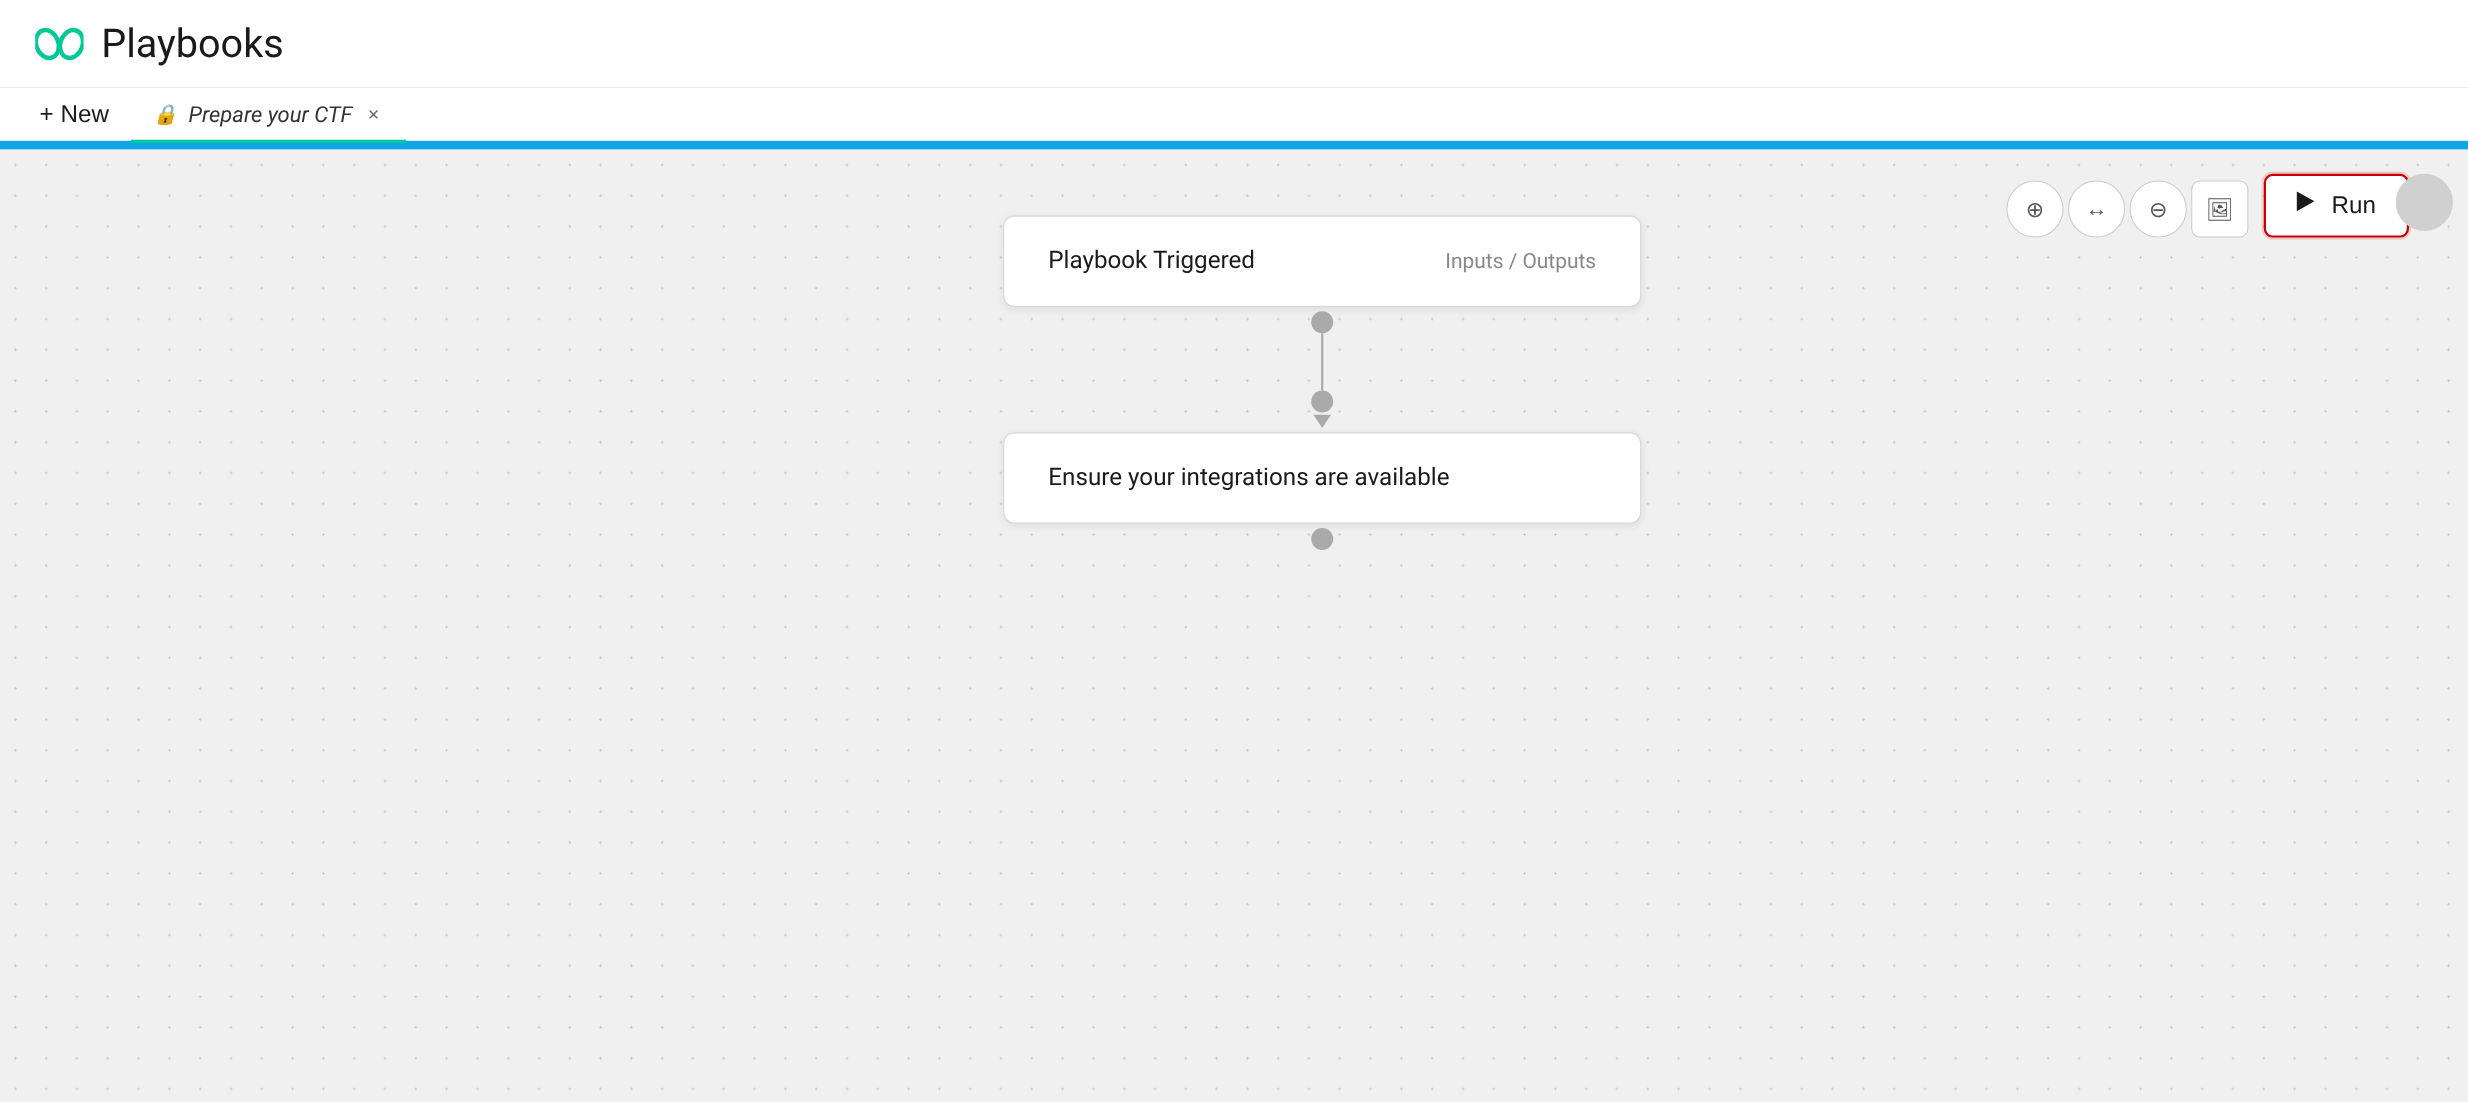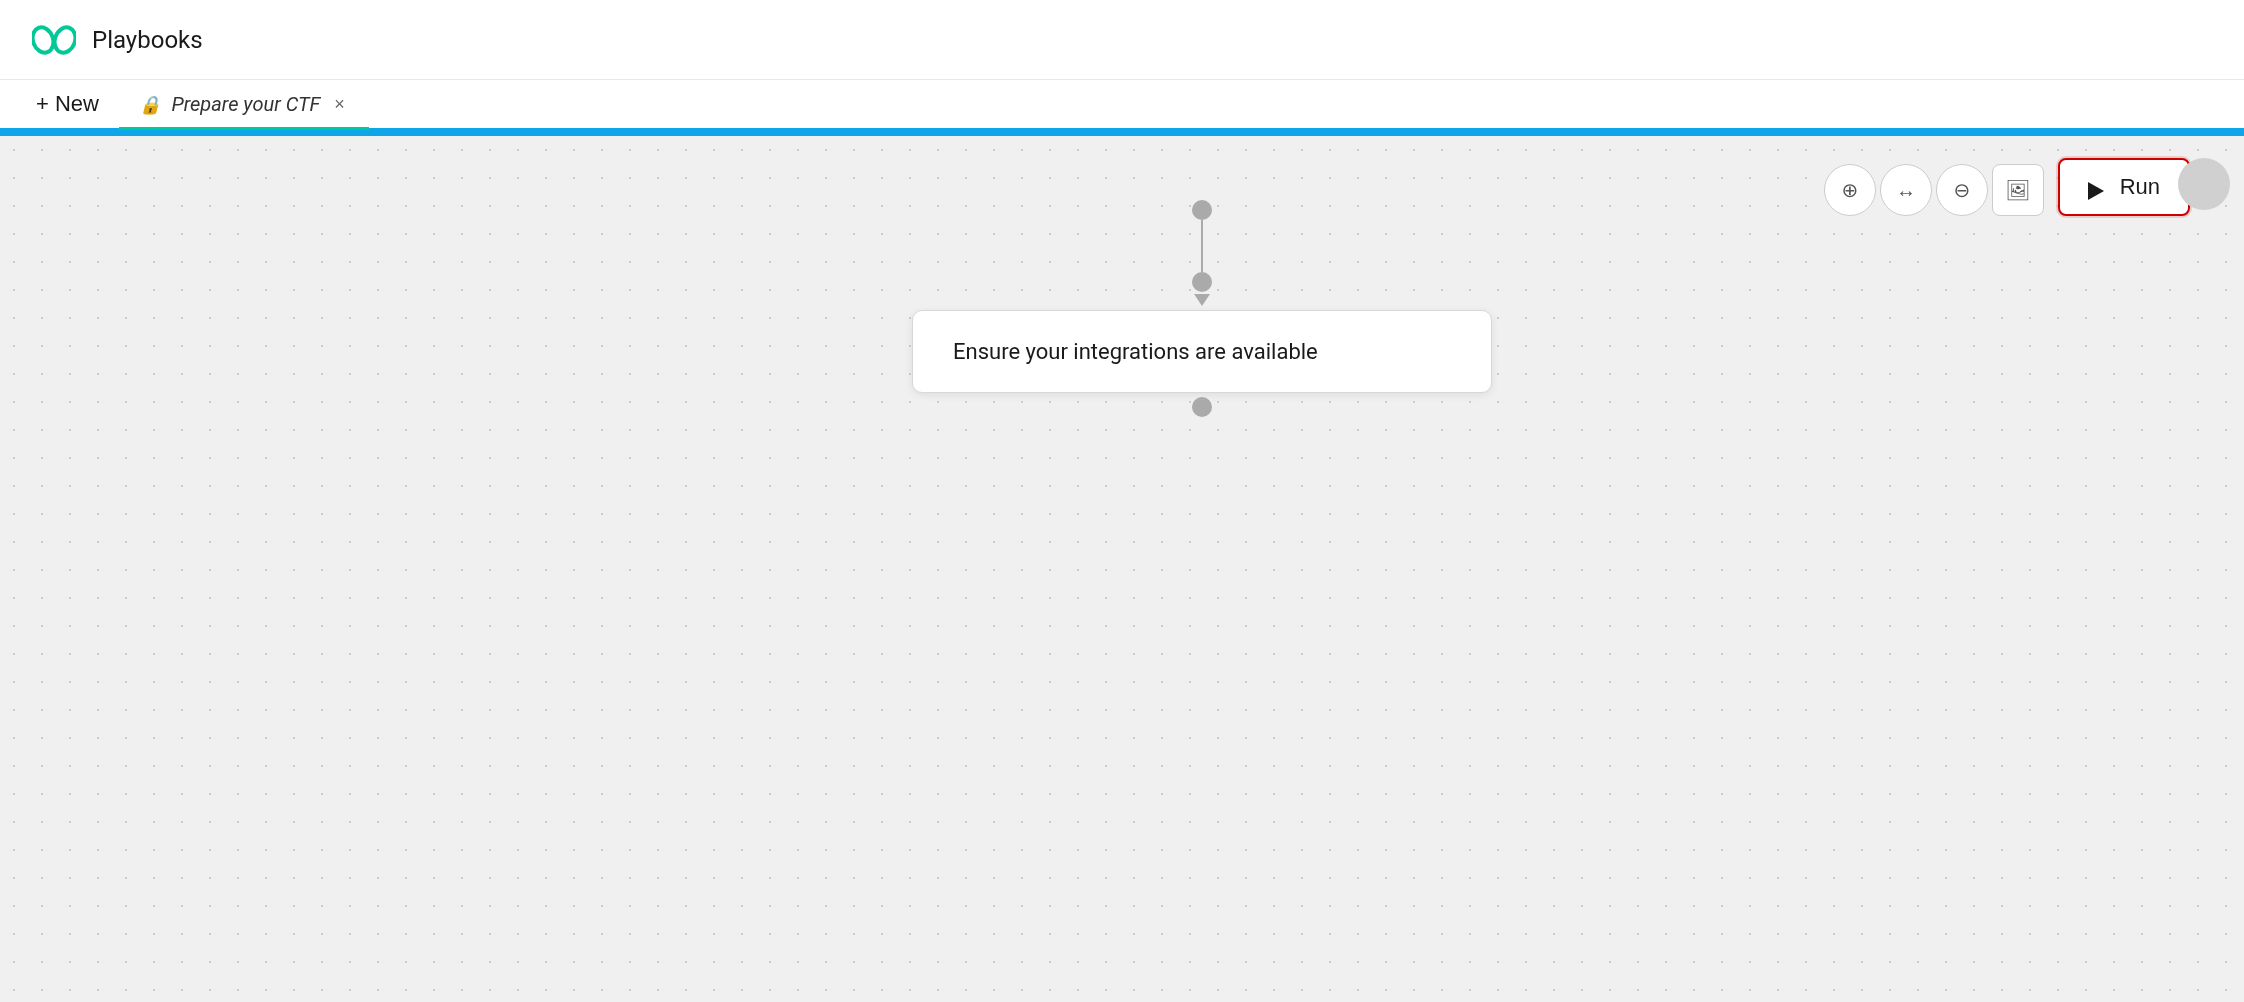--- a/index.html
+++ b/index.html
@@ -27,21 +27,21 @@
       height: 80px;
     }
 
     .logo-icon {
       width: 44px;
       height: 44px;
       flex-shrink: 0;
     }
 
     .header-title {
-      font-size: 24px;
+      font-size: 36px;
       font-weight: 400;
       color: #1a1a1a;
     }
 
     
     .tab-bar {
       background: #ffffff;
       display: flex;
       align-items: center;
       padding: 0 24px;
@@ -142,21 +142,21 @@
     .toolbar-btn.rect {
       border-radius: 8px;
       width: 52px;
     }
 
     .run-button {
       position: absolute;
       top: 22px;
       right: 54px;
       display: flex;
-      align-items: flex-end;
+      align-items: flex-start;
       gap: 16px;
       padding: 14px 28px;
       border: 2.5px solid #cc0000;
       border-radius: 8px;
       background: #ffffff;
       cursor: pointer;
       font-size: 22px;
       font-weight: 500;
       color: #1a1a1a;
       box-shadow: 0 0 0 2px rgba(200,0,0,0.15);
@@ -312,20 +312,24 @@
 
   <button class="run-button">
     <span class="run-play-icon"></span>
     <span>Run</span>
   </button>
 
   <button class="more-circle"></button>
 
   <div class="flow-container">
 
+    <div class="flow-node">
+      <span class="flow-node-text">Playbook Triggered</span>
+      <span class="flow-node-secondary">Inputs / Outputs</span>
+    </div>
 
     <div class="flow-connector">
       <div class="connector-dot-top"></div>
       <div class="connector-line"></div>
       <div class="connector-dot-bottom"></div>
       <div class="connector-arrow-space"></div>
     </div>
 
     <div class="flow-node">
       <span class="flow-node-text">Ensure your integrations are available</span>

